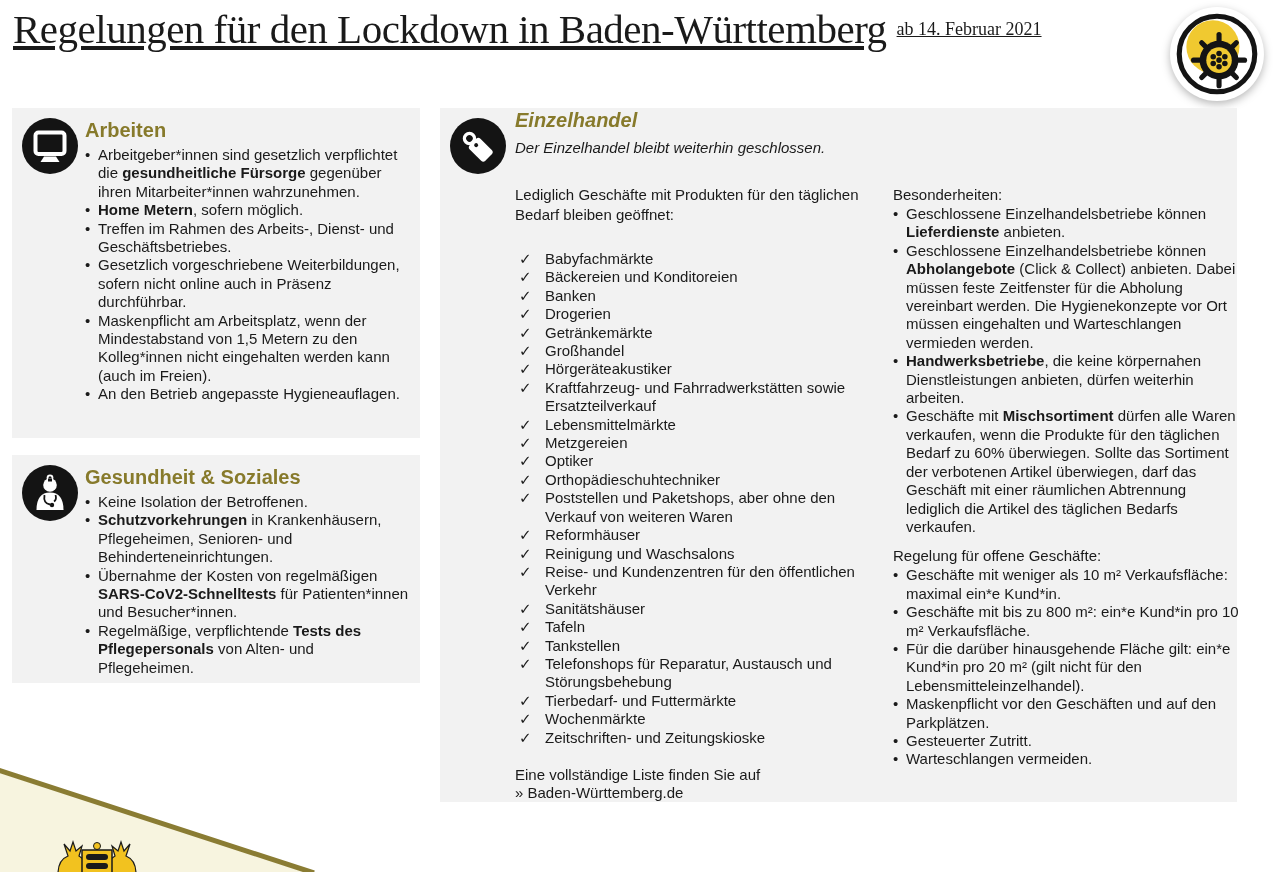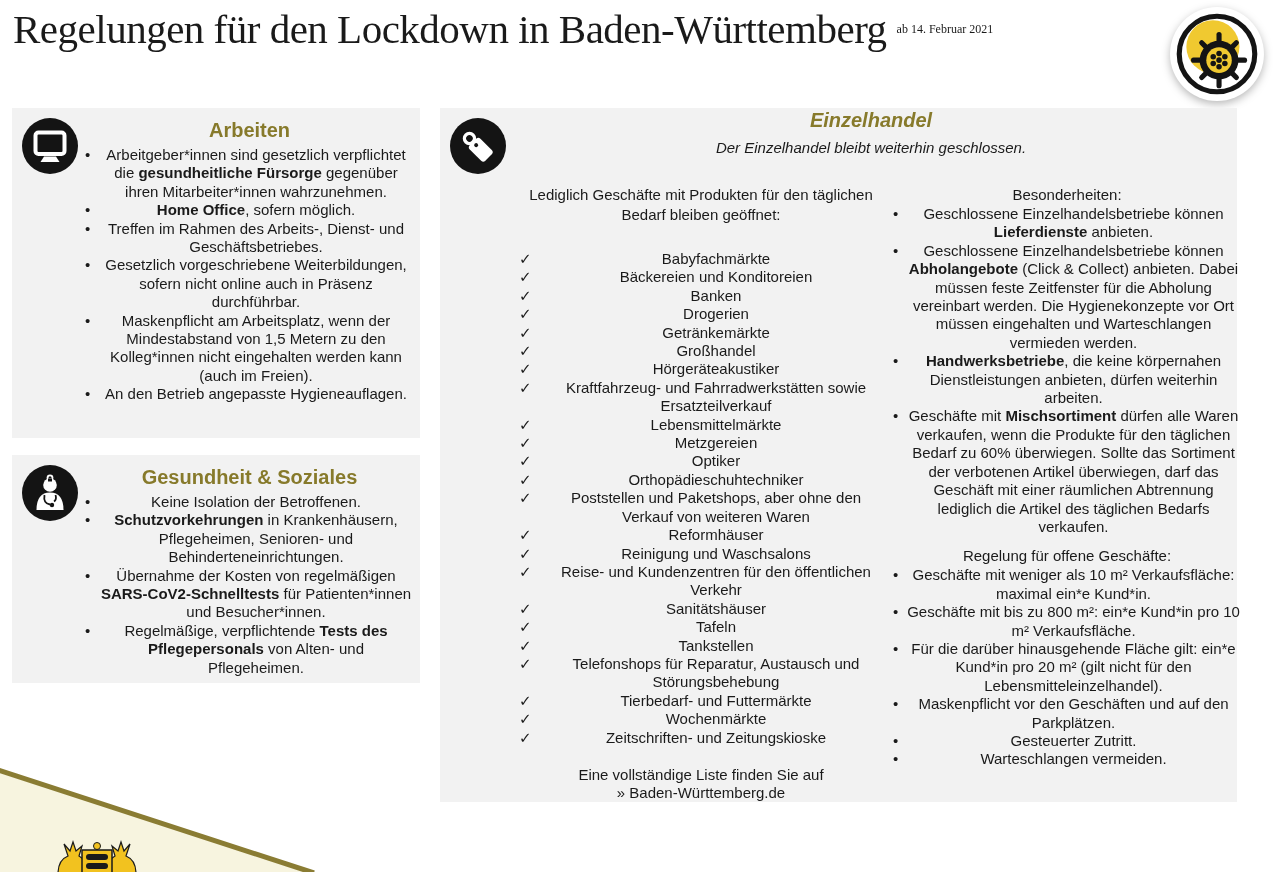--- a/index.html
+++ b/index.html
@@ -13,27 +13,27 @@
   *{box-sizing:border-box;}
   html,body{margin:0;padding:0;}
   body{
     width:1275px;height:872px;position:relative;overflow:hidden;
     background:#fff;color:var(--text);
     font-family:"Liberation Sans",sans-serif;font-size:15px;line-height:18.4px;
   }
   b{font-weight:bold;}
   
   .header{position:absolute;left:13px;top:20px;display:flex;align-items:flex-end;gap:10px;
-          font-family:"Liberation Serif",serif;white-space:nowrap;}
+          font-family:"Liberation Serif",serif;white-space:nowrap;text-decoration:underline;}
   .header h1{font-size:41px;font-weight:normal;margin:0;letter-spacing:-0.5px;}
-  .header .date{font-size:12px;}
+  .header .date{font-size:18px;}
   .badge{position:absolute;right:9px;top:5px;width:98px;height:98px;
          filter:drop-shadow(0 3px 4px rgba(0,0,0,.28));}
   
-  .card{position:absolute;background:var(--card-bg);text-align:center;}
+  .card{position:absolute;background:var(--card-bg);}
   .card-arbeiten{left:12px;top:108px;width:408px;height:330px;}
   .card-gesundheit{left:12px;top:455px;width:408px;height:228px;}
   .card-einzelhandel{left:440px;top:108px;width:797px;height:694px;}
   .icon-circle{position:absolute;left:10px;top:10px;width:56px;height:56px;}
   .card .content{position:absolute;left:73px;top:11px;right:6px;}
   h2{font-size:20px;line-height:23px;font-weight:bold;color:var(--accent);margin:0 0 4px;}
   h3{font-size:15px;line-height:20px;font-weight:normal;margin:0;}
   p{margin:0;}
   
   ul{list-style:none;margin:0;padding:0;}
@@ -93,21 +93,21 @@
 <div class="card card-arbeiten">
   <svg class="icon-circle" viewBox="0 0 56 56" aria-hidden="true">
     <circle cx="28" cy="28" r="28" fill="#141414"></circle>
     <rect x="13.5" y="14.5" width="29" height="21.5" rx="3" fill="none" stroke="#ffffff" stroke-width="4"></rect>
     <path d="M22 38.5 h12 l3.5 5.5 h-19 z" fill="#ffffff"></path>
   </svg>
   <div class="content">
     <h2>Arbeiten</h2>
     <ul class="bullets">
         <li><span>Arbeitgeber*innen sind gesetzlich verpflichtet die </span><b>gesundheitliche Fürsorge</b><span> gegenüber ihren Mitarbeiter*innen wahrzunehmen.</span></li>
-        <li><b>Home Office</b><span>, sofern möglich.</span></li>
+        <li><b>Home Metern</b><span>, sofern möglich.</span></li>
         <li>Treffen im Rahmen des Arbeits-, Dienst- und Geschäftsbetriebes.</li>
         <li>Gesetzlich vorgeschriebene Weiterbildungen, sofern nicht online auch in Präsenz durchführbar.</li>
         <li>Maskenpflicht am Arbeitsplatz, wenn der Mindestabstand von 1,5 Metern zu den Kolleg*innen nicht eingehalten werden kann (auch im Freien).</li>
         <li>An den Betrieb angepasste Hygiene­auflagen.</li>
       </ul>
   </div>
 </div>
 
 <div class="card card-gesundheit">
   <svg class="icon-circle" viewBox="0 0 56 56" aria-hidden="true">

